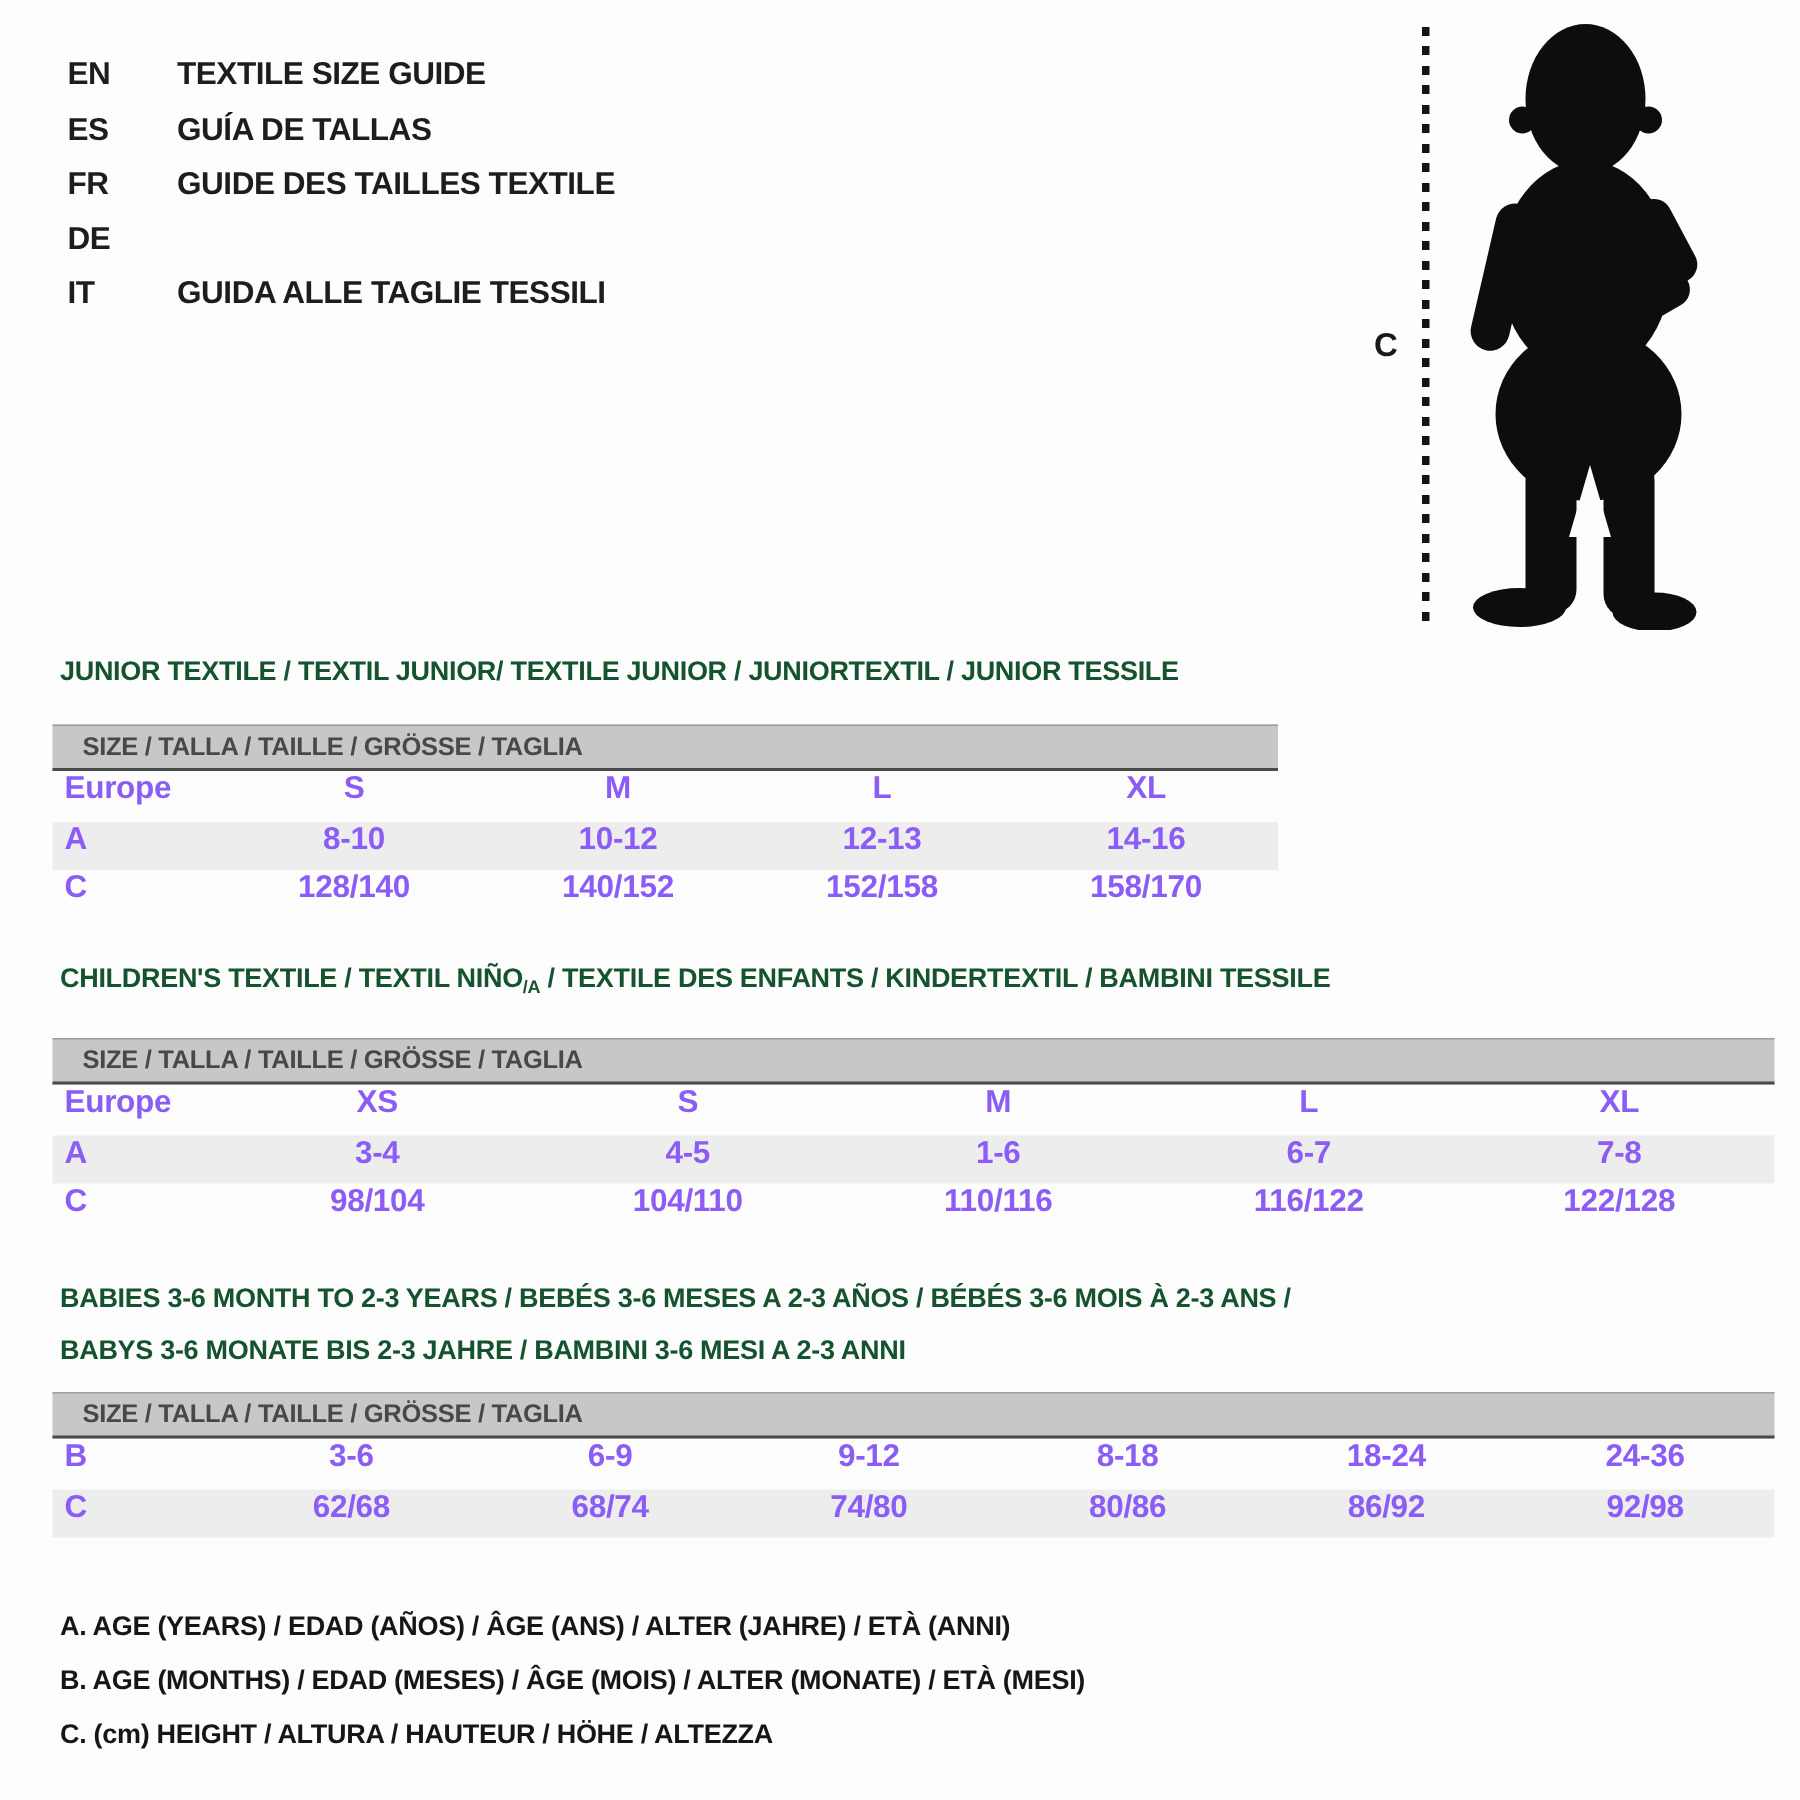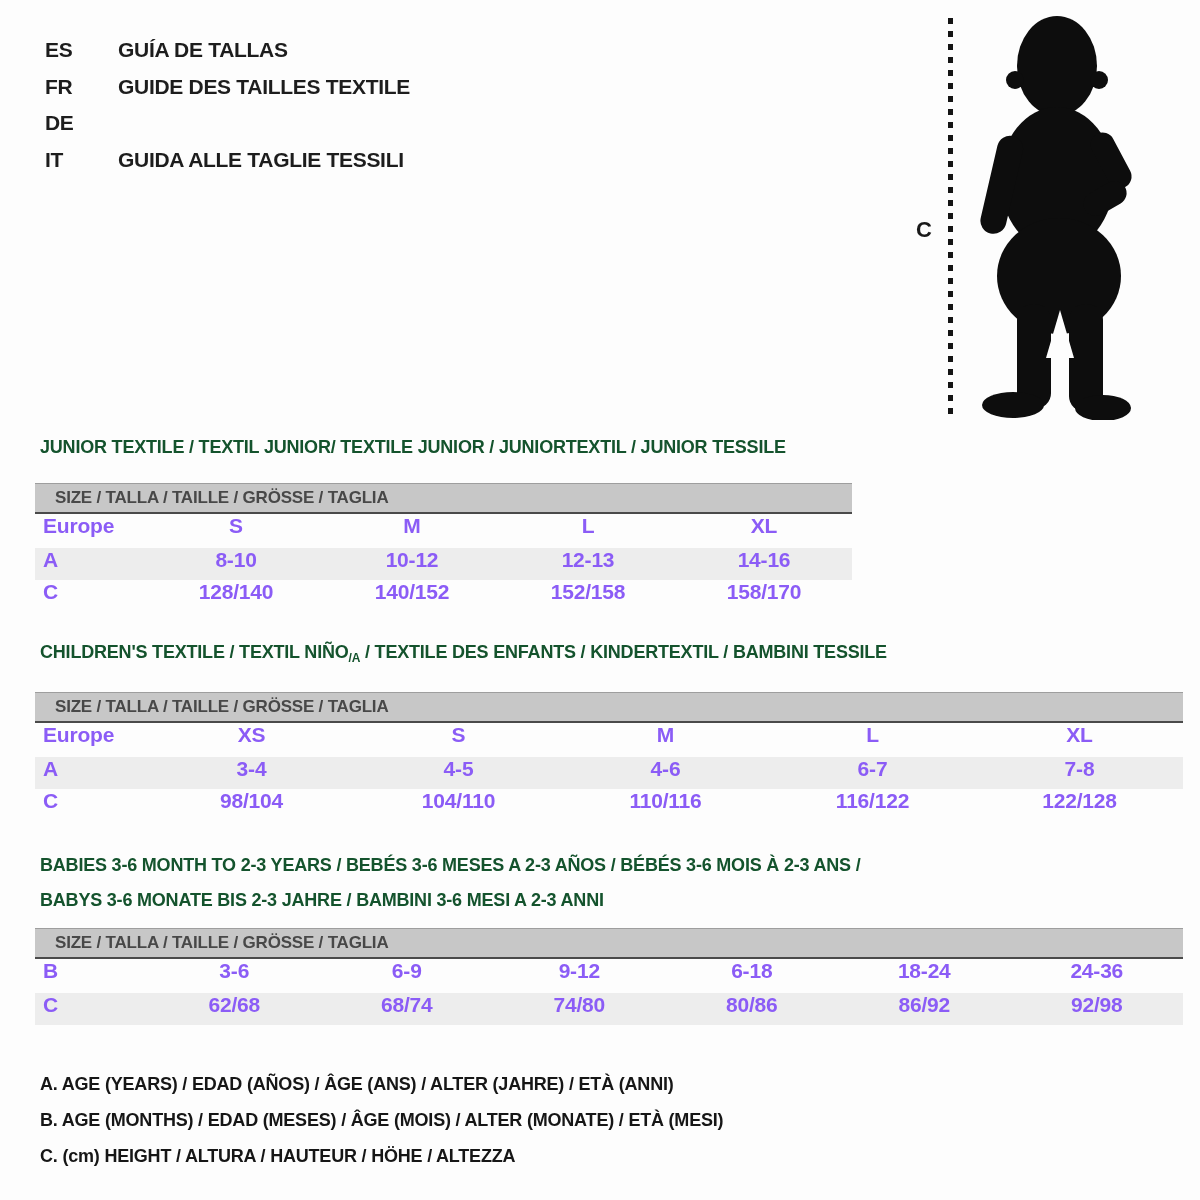--- a/index.html
+++ b/index.html
@@ -69,20 +69,24 @@
 
   
   .footnotes { position: absolute; left: 40px; top: 1066px; }
   .fn { line-height: 36px; font-size: 18px; letter-spacing: -0.2px; color: #161616; white-space: nowrap; }
 </style>
 </head>
 <body>
 
 <div class="lang-block">
   <div class="lang-row">
+    <span class="lang-code">EN</span>
+    <span class="lang-label">TEXTILE SIZE GUIDE</span>
+  </div>
+  <div class="lang-row">
     <span class="lang-code">ES</span>
     <span class="lang-label">GUÍA DE TALLAS</span>
   </div>
   <div class="lang-row">
     <span class="lang-code">FR</span>
     <span class="lang-label">GUIDE DES TAILLES TEXTILE</span>
   </div>
   <div class="lang-row">
     <span class="lang-code">DE</span>
   </div>
@@ -156,21 +160,21 @@
     <div class="cell">XS</div>
     <div class="cell">S</div>
     <div class="cell">M</div>
     <div class="cell">L</div>
     <div class="cell">XL</div>
   </div>
   <div class="trow stripe">
     <div class="cell label">A</div>
     <div class="cell">3-4</div>
     <div class="cell">4-5</div>
-    <div class="cell">4-6</div>
+    <div class="cell">1-6</div>
     <div class="cell">6-7</div>
     <div class="cell">7-8</div>
   </div>
   <div class="trow">
     <div class="cell label">C</div>
     <div class="cell">98/104</div>
     <div class="cell">104/110</div>
     <div class="cell">110/116</div>
     <div class="cell">116/122</div>
     <div class="cell">122/128</div>
@@ -181,21 +185,21 @@
   <div>BABIES 3-6 MONTH TO 2-3 YEARS / BEBÉS 3-6 MESES A 2-3 AÑOS / BÉBÉS 3-6 MOIS À 2-3 ANS /</div>
   <div>BABYS 3-6 MONATE BIS 2-3 JAHRE / BAMBINI 3-6 MESI A 2-3 ANNI</div>
 </div>
 <div class="sg-table t-babies">
   <div class="size-bar">SIZE / TALLA / TAILLE / GRÖSSE / TAGLIA</div>
   <div class="trow first">
     <div class="cell label">B</div>
     <div class="cell">3-6</div>
     <div class="cell">6-9</div>
     <div class="cell">9-12</div>
-    <div class="cell">6-18</div>
+    <div class="cell">8-18</div>
     <div class="cell">18-24</div>
     <div class="cell">24-36</div>
   </div>
   <div class="trow stripe">
     <div class="cell label">C</div>
     <div class="cell">62/68</div>
     <div class="cell">68/74</div>
     <div class="cell">74/80</div>
     <div class="cell">80/86</div>
     <div class="cell">86/92</div>

